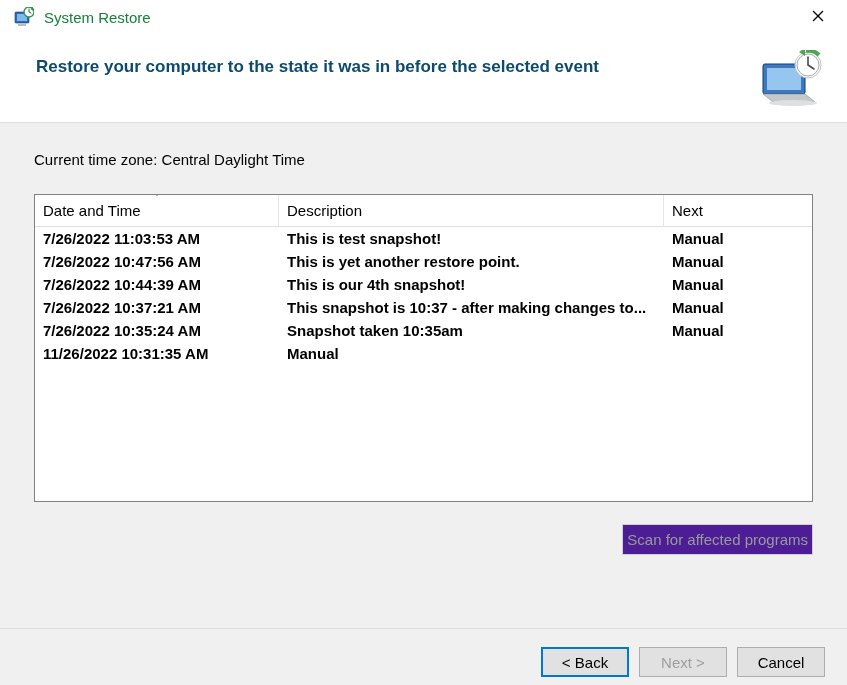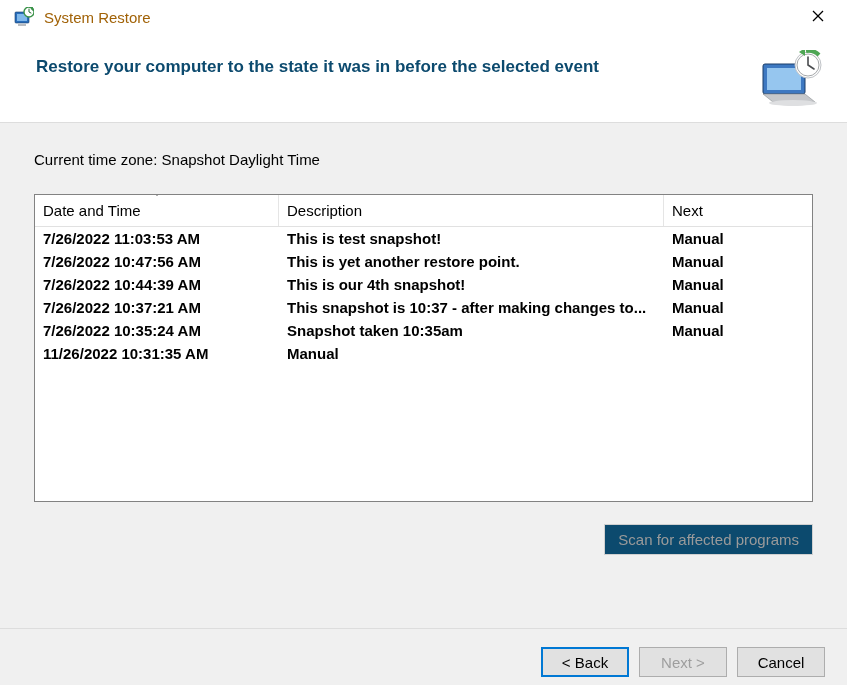--- a/index.html
+++ b/index.html
@@ -26,21 +26,21 @@
       background: #fff;
     }
     .title-bar .title-icon {
       width: 20px;
       height: 20px;
       flex-shrink: 0;
     }
     .title-bar .title-text {
       flex: 1;
       font-size: 15px;
-      color: #a16207;
+      color: #15803d;
     }
     .title-bar .close-btn {
       width: 42px;
       height: 26px;
       display: flex;
       align-items: center;
       justify-content: center;
       cursor: pointer;
       font-size: 16px;
     }
@@ -130,24 +130,24 @@
       overflow: hidden;
       text-overflow: ellipsis;
     }
 
     .scan-btn-row {
       display: flex;
       justify-content: flex-end;
       margin-top: 22px;
     }
     .scan-btn {
-      padding: 6px 13px;
+      padding: 6px 4px;
       font-size: 15px;
       color: #9a9a9a;
-      background: #0c4a6e;
+      background: #4c1d95;
       border: 1px solid #d0d0d0;
       cursor: default;
     }
 
     .footer-bar {
       border-top: 1px solid #ddd;
       background: #f0f0f0;
       padding: 18px 22px 8px 22px;
       display: flex;
       justify-content: flex-end;
@@ -210,21 +210,21 @@
       <circle cx="49" cy="15" r="13" fill="#ffffff" stroke="#bfc2c6" stroke-width="1"></circle>
       <circle cx="49" cy="15" r="11" fill="none" stroke="#8d9093" stroke-width="0.8"></circle>
       <path d="M49 7 L49 15 L55 19" stroke="#4a4c4f" stroke-width="1.6" fill="none" stroke-linecap="round"></path>
       <path d="M60 5 A14 14 0 0 0 47 1" stroke="#4ea654" stroke-width="4" fill="none"></path>
       <polygon points="46,-2 46,6 40,2" fill="#4ea654"></polygon>
     </svg>
   </span>
 </div>
 
 <div class="content-area">
-  <div class="tz-label">Current time zone: Snapshot Daylight Time</div>
+  <div class="tz-label">Current time zone: Central Daylight Time</div>
 
   <div class="table-wrap">
     <div class="table-head">
       <div class="th col-dt sortable">
         <span class="sort-icon"></span>
         <span>Date and Time</span>
       </div>
       <div class="th col-desc">
         <span>Description</span>
       </div>

